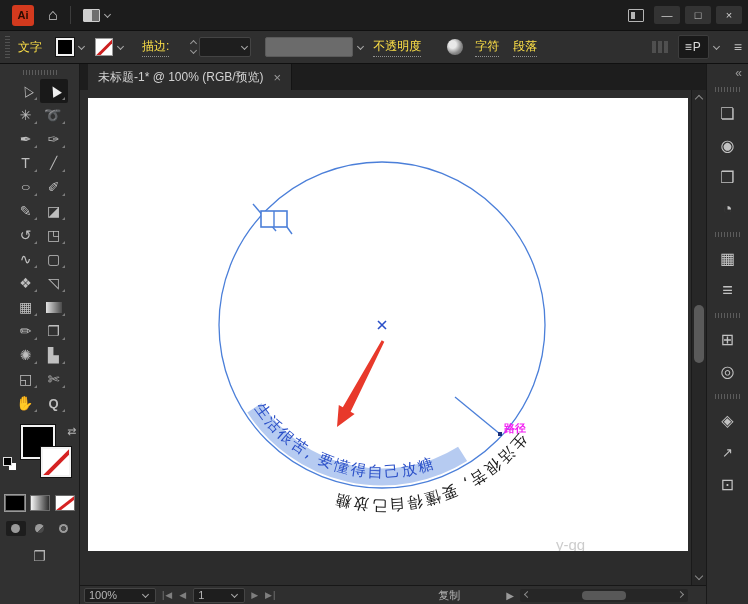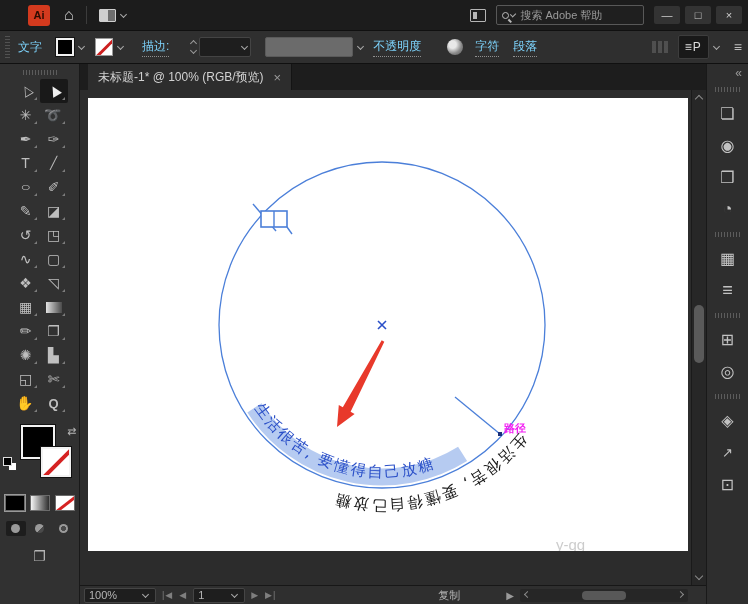--- a/index.html
+++ b/index.html
@@ -3,21 +3,21 @@
 <meta charset="utf-8">
 <style>
   * { margin:0; padding:0; box-sizing:border-box; }
   html,body { width:748px; height:604px; overflow:hidden; background:#1c1c1c;
     font-family:"Liberation Sans", sans-serif; }
   .app { width:748px; height:604px; display:flex; flex-direction:column; background:#1c1c1c; color:#c8c8c8; }
 
   
   .titlebar { height:30px; display:flex; align-items:center; background:#1c1c1c; padding:0 6px; flex:none; }
   .ai-logo { width:22px; height:21px; background:#d33a1e; color:#2a0b00; font-weight:bold; font-size:11px;
-    display:flex; align-items:center; justify-content:center; border-radius:3px; margin-left:22px; }
+    display:flex; align-items:center; justify-content:center; border-radius:3px; margin-left:6px; }
   .home-ic { font-size:16px; color:#cfcfcf; margin-left:14px; }
   .tb-sep { width:1px; height:18px; background:#3c3c3c; margin:0 12px; }
   .layout-ic { width:17px; height:13px; background:linear-gradient(90deg,#cfcfcf 0 8px,#6e6e6e 8px); border:1px solid #cfcfcf; border-radius:1px; }
   .chev { display:inline-block; width:5px; height:5px; border:solid #aaa; border-width:0 1px 1px 0; transform:rotate(45deg); margin:0 3px 2px 5px; }
   .tb-right { margin-left:auto; display:flex; align-items:center; gap:10px; }
   .docs-ic { width:16px; height:13px; border:1px solid #b5b5b5; border-radius:1px; position:relative; }
   .docs-ic::after { content:""; position:absolute; left:2px; top:2px; width:4px; height:7px; background:#b5b5b5; }
   .searchbox { display:flex; align-items:center; width:148px; height:20px; background:#1f1f1f; border:1px solid #585858; border-radius:2px; padding:0 5px; gap:2px; }
   .mag { width:7px; height:7px; border:1.5px solid #bbb; border-radius:50%; position:relative; flex:none; }
   .mag::after { content:""; position:absolute; width:4px; height:1.5px; background:#bbb; transform:rotate(45deg); left:5px; top:7px; }
@@ -28,21 +28,21 @@
 
   
   .menubar { height:26px; display:flex; align-items:center; padding-left:10px; gap:26px; background:#1c1c1c; font-size:12px; flex:none; }
   .menu-item { color:#cfcfcf; cursor:default; }
 
   
   .optionsbar { height:34px; background:#2f2f2f; border-top:1px solid #101010; border-bottom:1px solid #101010;
     display:flex; align-items:center; font-size:12px; flex:none; padding-right:6px; }
   .vgrip { width:5px; height:22px; margin:0 8px 0 5px;
     background:repeating-linear-gradient(0deg,#5a5a5a 0 1px,transparent 1px 3px); opacity:.8; }
-  .ob-label { color:#7dd3fc; margin-right:14px; }
+  .ob-label { color:#fde047; margin-right:14px; }
   .swatch-wrap { display:flex; align-items:center; margin-right:8px; }
   .fill-sw { width:18px; height:18px; background:#000; border:2px solid #f2f2f2; box-shadow:0 0 0 1px #141414; }
   .stroke-sw { width:18px; height:18px; background:#fff; border:1px solid #9a9a9a; position:relative; overflow:hidden; }
   .stroke-sw::after { content:""; position:absolute; left:-3px; top:7px; width:26px; height:3px; background:#cc1f1f; transform:rotate(-45deg); }
   .dotted { border-bottom:1px dotted #909090; padding-bottom:1px; }
   .stepper { display:flex; flex-direction:column; margin:0 3px 0 8px; gap:2px; }
   .stepper i { display:block; width:5px; height:5px; border:solid #999; border-width:0 1px 1px 0; }
   .stepper .up { transform:rotate(-135deg); }
   .stepper .dn { transform:rotate(45deg); }
   .combo { width:52px; height:20px; background:#1e1e1e; border:1px solid #444; border-radius:2px; display:flex; align-items:center; justify-content:flex-end; }
@@ -141,25 +141,20 @@
 <div class="app" data-name="illustrator-window">
 
   <div class="titlebar" data-name="titlebar">
     <div class="ai-logo" data-name="ai-logo">Ai</div>
     <div class="home-ic" data-name="home-icon">⌂</div>
     <div class="tb-sep" data-name="divider"></div>
     <div class="layout-ic" data-name="arrange-documents-icon"></div>
     <span class="chev" data-name="chevron-down-icon"></span>
     <div class="tb-right">
       <div class="docs-ic" data-name="document-arrangement-icon"></div>
-      <div class="searchbox" data-name="help-search">
-        <span class="mag" data-name="search-icon"></span>
-        <span class="chev" data-name="chevron-down-icon" style="margin-left:0;"></span>
-        <input data-name="search-input" placeholder="搜索 Adobe 帮助" style="">
-      </div>
       <div class="winbtns">
         <div class="winbtn" data-name="minimize-button">—</div>
         <div class="winbtn" data-name="maximize-button">□</div>
         <div class="winbtn" data-name="close-button">×</div>
       </div>
     </div>
   </div>
 
 
   <div class="optionsbar" data-name="options-bar">

